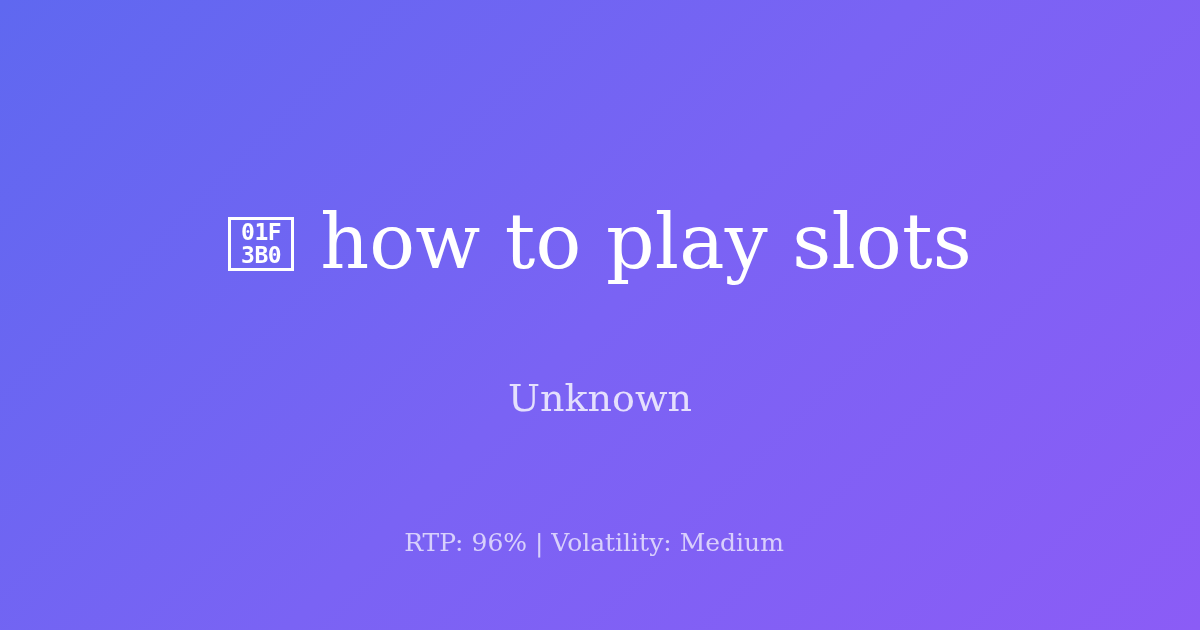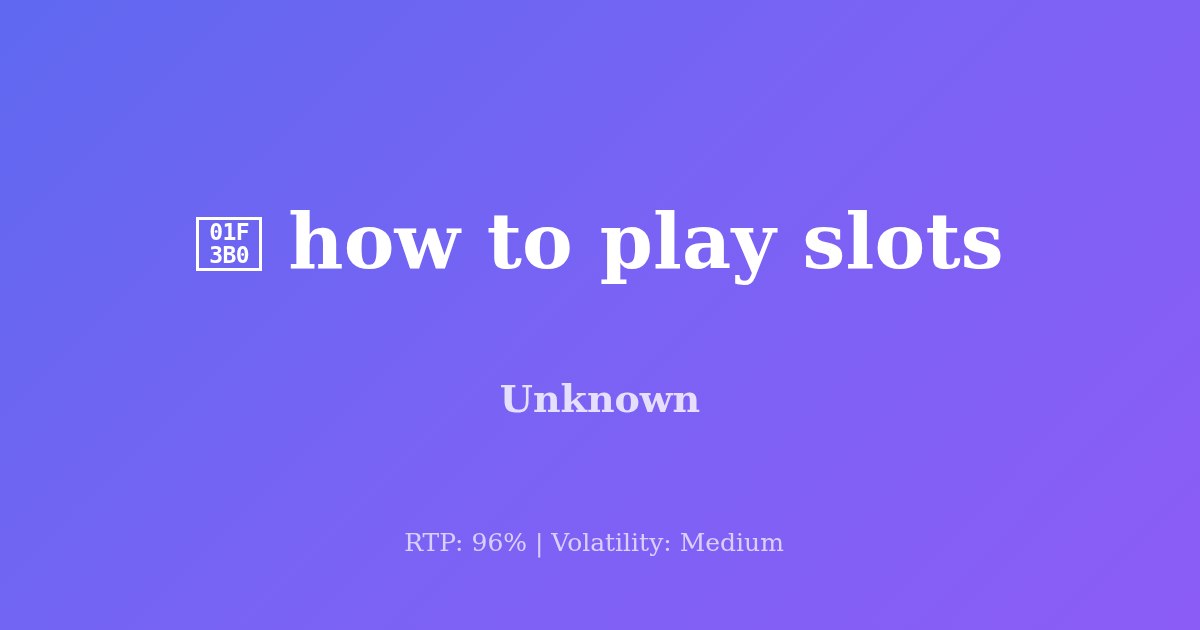--- a/index.html
+++ b/index.html
@@ -47,21 +47,21 @@
   .title-row {
     display: flex;
     align-items: center;
     justify-content: center;
     gap: 26px;
     max-width: 1100px;
   }
 
   .card-title {
     font-size: 76px;
-    font-weight: bold;
+    font-weight: normal;
     color: #ffffff;
     line-height: 1.08;
     letter-spacing: 0.2px;
     white-space: nowrap;
   }
 
   
   .tofu {
     display: inline-flex;
     flex-direction: column;
@@ -84,21 +84,21 @@
 
   .tofu-row {
     display: block;
     height: 23px;
     line-height: 23px;
   }
 
   .card-subtitle {
     margin-top: 42px;
     font-size: 38px;
-    font-weight: bold;
+    font-weight: normal;
     color: rgba(255, 255, 255, 0.80);
     line-height: 1.2;
     text-align: center;
   }
 
   
   .card-meta {
     position: absolute;
     left: 0;
     right: 12px;

